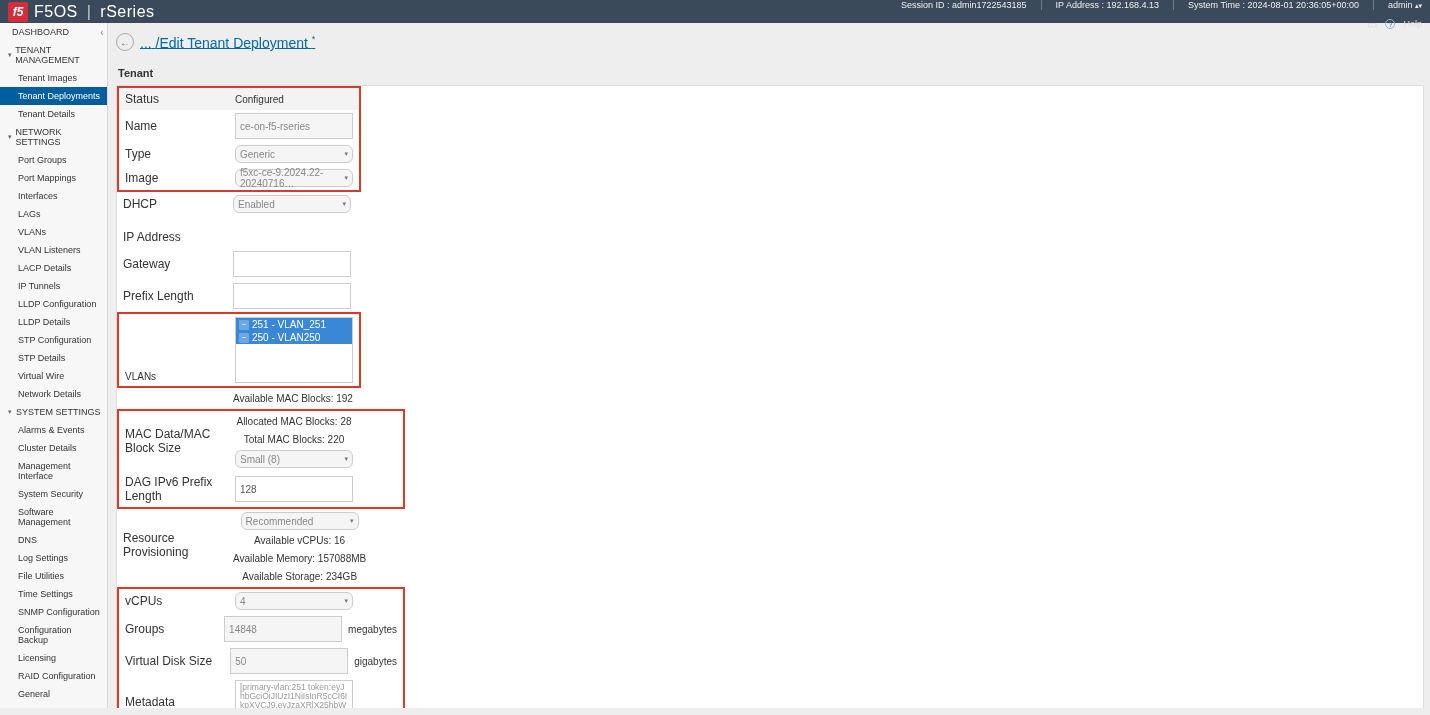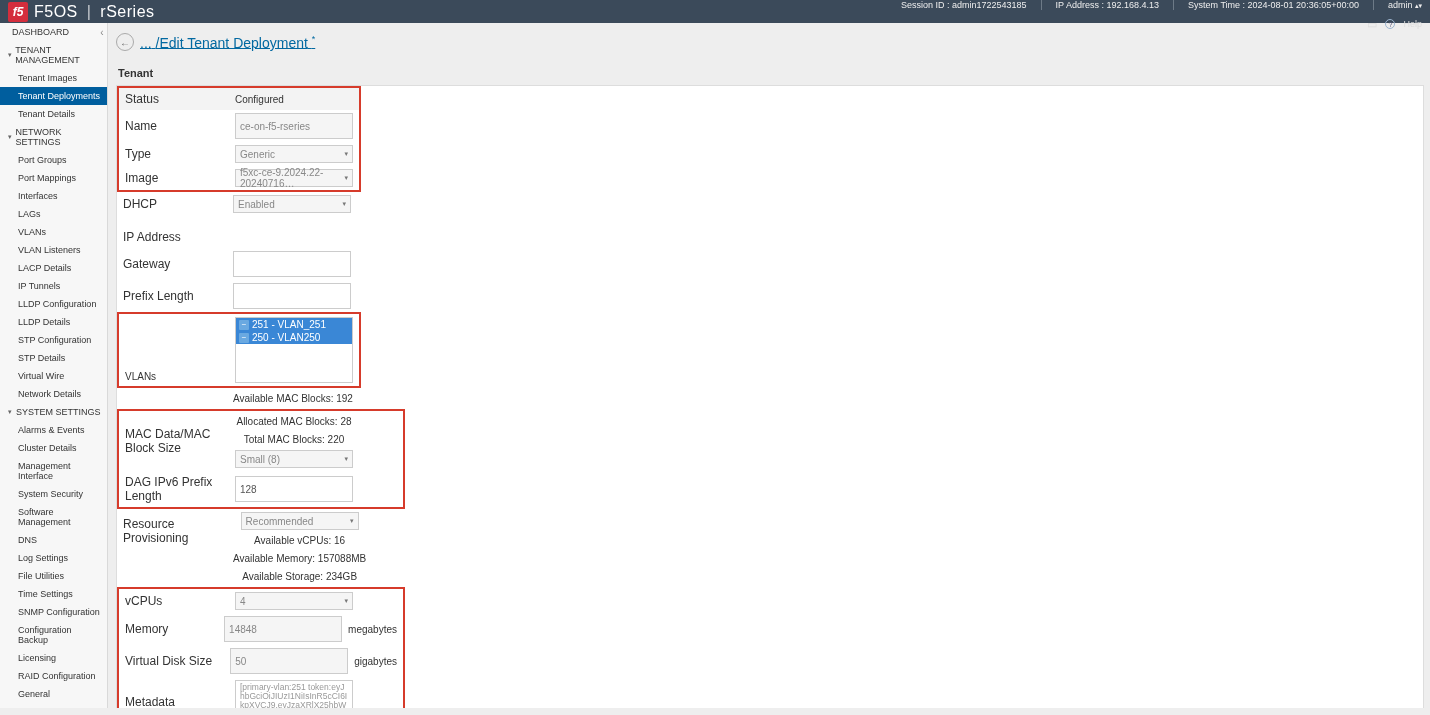--- a/index.html
+++ b/index.html
@@ -30,21 +30,21 @@
 .crumb-asterisk { font-size:9px; vertical-align:super; }
 .section-title { font-size:11px; font-weight:bold; margin:8px 0 6px 2px; }
 .panel { background:#fff; border:1px solid #ddd; width:1308px; }
 .form-row { display:flex; align-items:center; min-height:20px; padding:0; }
 .form-label { width:110px; padding:4px 6px; font-size:12px; color:#333; background:transparent; }
 .form-ctrl { padding:3px 6px; display:flex; align-items:center; gap:6px; font-size:10px; }
 .status-row { background:#f3f3f3; }
 .form-input, .form-select, .form-textarea { border:1px solid #ccc; font-size:10px; padding:2px 4px; color:#555; background:#fff; font-family:inherit; }
 .form-input[readonly], .form-select.readonly { background:#f5f5f5; color:#888; }
 .form-input { width:118px; height:26px; }
-.form-select { width:118px; height:18px; position:relative; display:flex; align-items:center; justify-content:space-between; }
+.form-select { width:118px; height:18px; position:relative; display:flex; align-items:center; justify-content:space-between;border-radius:6px; }
 .form-select .caret-d { font-size:7px; color:#777; }
 .listbox { border:1px solid #ccc; width:118px; min-height:66px; background:#fff; font-size:10px; }
 .listbox .li { padding:1px 3px; display:flex; align-items:center; gap:3px; }
 .listbox .li.sel { background:#3a87d6; color:#fff; }
 .listbox .li .del { width:10px; height:10px; background:#6aa9e1; color:#fff; font-size:8px; display:flex; align-items:center; justify-content:center; border-radius:1px; }
 .form-textarea { width:118px; height:44px; resize:none; overflow-y:scroll; color:#999; line-height:1.05; font-size:8.5px; word-break:break-all; }
 .unit { font-size:10px; color:#333; }
 .hint { font-size:10px; color:#333; padding:2px 0; }
 .sidecol { width:110px; display:flex; align-self:stretch; align-items:flex-end; padding:4px 6px; font-size:10px; }
 .hlbox { border:2px solid #d63b2b; }
@@ -243,21 +243,21 @@
         <div class="form-row">
           <div class="form-label">DAG IPv6 Prefix Length</div>
           <div class="form-ctrl">
               <input class="form-input" value="128" style="">
             </div>
         </div>
       </div>
 
       
       <div class="form-row" style="align-items:flex-start;">
-        <div class="form-label" style="padding-top:8px;">Resource Provisioning</div>
+        <div class="form-label" style="padding-top:8px;margin-top:14px;">Resource Provisioning</div>
         <div class="form-ctrl vblock">
           <div class="form-select readonly">
               <span>Recommended</span>
               <span class="caret-d">▾</span>
             </div>
           <div class="hint">Available vCPUs: 16</div>
           <div class="hint">Available Memory: 157088MB</div>
           <div class="hint">Available Storage: 234GB</div>
         </div>
       </div>
@@ -267,21 +267,21 @@
         <div class="form-row">
           <div class="form-label">vCPUs</div>
           <div class="form-ctrl">
               <div class="form-select readonly">
                 <span>4</span>
                 <span class="caret-d">▾</span>
               </div>
             </div>
         </div>
         <div class="form-row">
-          <div class="form-label">Memory</div>
+          <div class="form-label">Groups</div>
           <div class="form-ctrl">
               <input class="form-input" readonly="" value="14848" style="">
               <span class="unit">megabytes</span>
             </div>
         </div>
         <div class="form-row">
           <div class="form-label">Virtual Disk Size</div>
           <div class="form-ctrl">
               <input class="form-input" readonly="" value="50" style="">
               <span class="unit">gigabytes</span>

